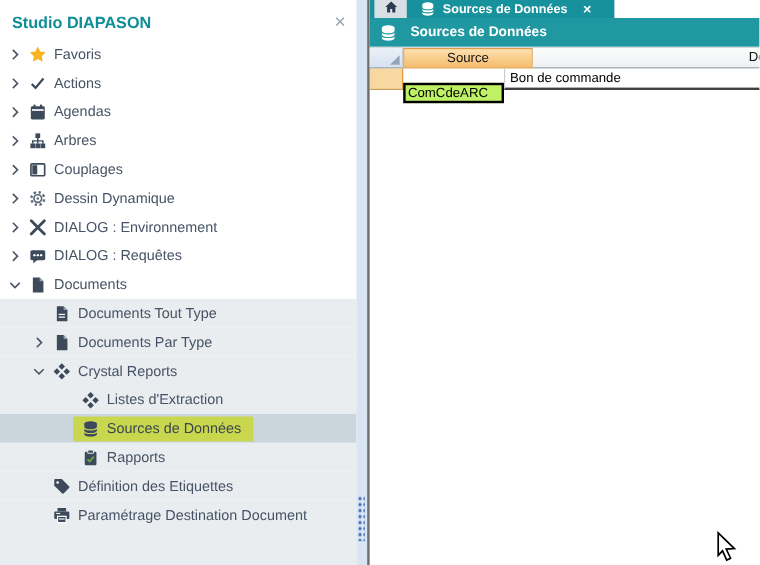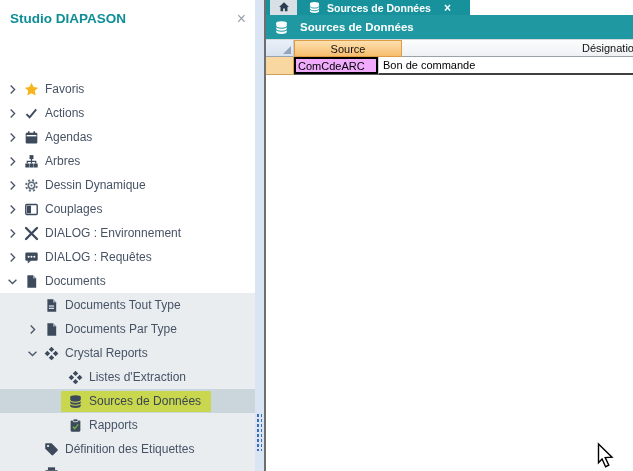--- a/index.html
+++ b/index.html
@@ -5,21 +5,21 @@
   html,body{margin:0;padding:0;}
   body{
     width:633px;height:471px;position:relative;overflow:hidden;
     font-family:"Liberation Sans","DejaVu Sans",sans-serif;
     background:#fff;
     -webkit-font-smoothing:antialiased;
   }
   .app{display:flex;width:633px;height:471px;}
 
   
-  .sidebar{width:255px;height:471px;background:#fff;display:flex;flex-direction:column;flex:none;gap:44px;}
+  .sidebar{width:297px;height:471px;background:#fff;display:flex;flex-direction:column;flex:none;}
   .sb-head{height:33px;display:flex;align-items:center;justify-content:space-between;padding:4px 9px 0 10px;box-sizing:border-box;flex:none;}
   .sb-title{color:#0e8e96;font-size:13.5px;font-weight:700;}
   .sb-close{color:#97a1ab;font-size:16px;line-height:14px;cursor:pointer;font-weight:400;}
   #tree{display:flex;flex-direction:column;flex:1;}
   #tree::after{content:"";flex:1;background:#e9edf0;}
   .trow{height:24px;display:flex;align-items:center;box-sizing:border-box;flex:none;background:#fff;cursor:pointer;}
   .trow.shaded{background:#e9edf0;}
   .trow.selected{background:#cbd5dc;}
   .trow .chev{width:14px;height:14px;flex:none;margin-right:5px;display:flex;align-items:center;justify-content:center;}
   .trow .ticon{width:15px;height:15px;flex:none;display:flex;align-items:center;justify-content:center;}
@@ -56,21 +56,21 @@
   .g-corner{width:28px;flex:none;background:linear-gradient(#eaf0f8,#d7e2ef);border-right:1px solid #c9cdd1;border-bottom:1px solid #9aa1a8;position:relative;box-sizing:border-box;cursor:pointer;}
   .g-corner::after{content:"";position:absolute;right:2px;bottom:2px;width:0;height:0;border-style:solid;border-width:0 0 8px 8px;border-color:transparent transparent #93a5ba transparent;}
   .g-h{font-size:11px;color:#111;line-height:16px;box-sizing:border-box;}
   .g-h-source{width:108px;flex:none;text-align:center;background:linear-gradient(#fde0af,#f6bd6d);border:1px solid #dd9c43;cursor:pointer;}
   .g-h-desig{flex:1;background:linear-gradient(#fcfdfd,#eef1f3);border-bottom:1px solid #9aa1a8;overflow:hidden;cursor:pointer;min-width:0;}
   .g-h-desig .clip{display:block;padding-left:180px;white-space:nowrap;line-height:17px;}
   .g-row{display:flex;height:18px;}
   .g-ind{width:28px;flex:none;background:#f8d8a0;border-right:1px solid #dd9c43;border-bottom:1px solid #caa05c;box-sizing:border-box;cursor:pointer;}
   .g-cell{font-size:11px;color:#000;box-sizing:border-box;}
   .g-cell-source{width:84px;flex:none;position:relative;border-bottom:1px solid #5a5e63;}
-  .cell-edit{position:absolute;left:0;top:0;width:84px;height:17px;border:2px solid #000;box-sizing:border-box;font-family:"Liberation Sans","DejaVu Sans",sans-serif;font-size:11px;padding:0 2px;background:#f0abfc;outline:none;border-radius:0;}
+  .cell-edit{position:absolute;left:0;top:12px;width:84px;height:17px;border:2px solid #000;box-sizing:border-box;font-family:"Liberation Sans","DejaVu Sans",sans-serif;font-size:11px;padding:0 2px;background:#bef264;outline:none;border-radius:0;}
   .g-cell-desig{flex:1;border-bottom:2px solid #404040;border-left:1px solid #c9cdd1;padding-left:4px;line-height:16px;white-space:nowrap;overflow:hidden;cursor:default;}
 
   .below-grid{flex:1;background:#fff;}
 
   
   .cursor{position:absolute;left:593px;top:441px;pointer-events:none;z-index:50;}
 </style>
 </head>
 <body>
 
@@ -142,40 +142,40 @@
           <span class="tlabel">Arbres</span>
         </div>
         <div class="trow lvl0">
           <span class="chev">
             <svg width="13" height="13" viewBox="0 0 16 16">
               <path d="M5.8 3.2 10.6 8l-4.8 4.8" fill="none" stroke="#4b586a" stroke-width="1.7"></path>
             </svg>
           </span>
           <span class="ticon">
             <svg width="15" height="15" viewBox="0 0 16 16">
+              <rect x="1.9" y="2.7" width="12.2" height="10.6" rx="1" fill="none" stroke="#3d4a5c" stroke-width="1.5"></rect>
+              <rect x="3.1" y="3.9" width="4.4" height="8.2" fill="#3d4a5c"></rect>
+            </svg>
+          </span>
+          <span class="tlabel">Couplages</span>
+        </div>
+        <div class="trow lvl0">
+          <span class="chev">
+            <svg width="13" height="13" viewBox="0 0 16 16">
+              <path d="M5.8 3.2 10.6 8l-4.8 4.8" fill="none" stroke="#4b586a" stroke-width="1.7"></path>
+            </svg>
+          </span>
+          <span class="ticon">
+            <svg width="15" height="15" viewBox="0 0 16 16">
               <circle cx="8" cy="8" r="5.7" fill="none" stroke="#5d6a7a" stroke-width="2.1" stroke-dasharray="2.1 2.24" transform="rotate(8 8 8)"></circle>
               <circle cx="8" cy="8" r="3.4" fill="none" stroke="#5d6a7a" stroke-width="1.5"></circle>
               <circle cx="8" cy="8" r="1.1" fill="#5d6a7a"></circle>
             </svg>
           </span>
           <span class="tlabel">Dessin Dynamique</span>
-        </div>
-        <div class="trow lvl0">
-          <span class="chev">
-            <svg width="13" height="13" viewBox="0 0 16 16">
-              <path d="M5.8 3.2 10.6 8l-4.8 4.8" fill="none" stroke="#4b586a" stroke-width="1.7"></path>
-            </svg>
-          </span>
-          <span class="ticon">
-            <svg width="15" height="15" viewBox="0 0 16 16">
-              <rect x="1.9" y="2.7" width="12.2" height="10.6" rx="1" fill="none" stroke="#3d4a5c" stroke-width="1.5"></rect>
-              <rect x="3.1" y="3.9" width="4.4" height="8.2" fill="#3d4a5c"></rect>
-            </svg>
-          </span>
-          <span class="tlabel">Couplages</span>
         </div>
         <div class="trow lvl0">
           <span class="chev">
             <svg width="13" height="13" viewBox="0 0 16 16">
               <path d="M5.8 3.2 10.6 8l-4.8 4.8" fill="none" stroke="#4b586a" stroke-width="1.7"></path>
             </svg>
           </span>
           <span class="ticon">
             <svg width="15" height="15" viewBox="0 0 16 16">
               <g fill="#3d4a5c">
@@ -305,20 +305,21 @@
           <span class="chev"></span>
           <span class="ticon">
             <svg width="15" height="15" viewBox="0 0 16 16">
               <path d="M4.2 1.4h7.6v3.2H4.2z" fill="#3d4a5c"></path>
               <rect x="1.3" y="4.6" width="13.4" height="6.6" rx="1" fill="#3d4a5c"></rect>
               <rect x="3" y="5.8" width="3.6" height=".9" fill="#fff"></rect>
               <rect x="4.2" y="8.8" width="7.6" height="5.6" fill="#3d4a5c" stroke="#fff" stroke-width="1.1"></rect>
               <rect x="5.4" y="10.7" width="5.2" height="1" fill="#fff"></rect>
             </svg>
           </span>
+          <span class="tlabel">Paramétrage Destination Document</span>
         </div>
       </div>
   </aside>
 
   <div class="splitter">
     <div class="grip"></div>
   </div>
 
   <main class="main">
     <div class="tabstrip">

